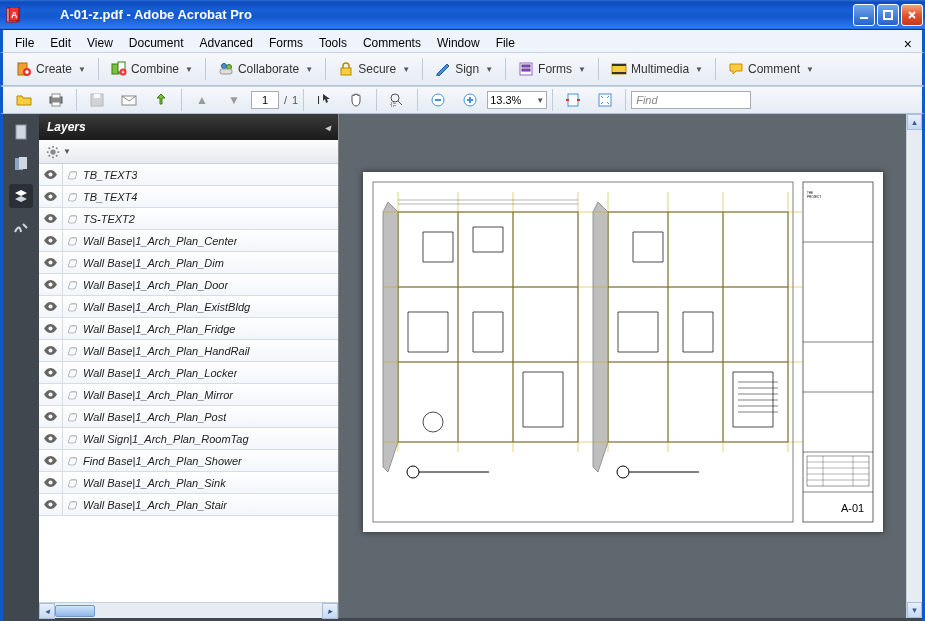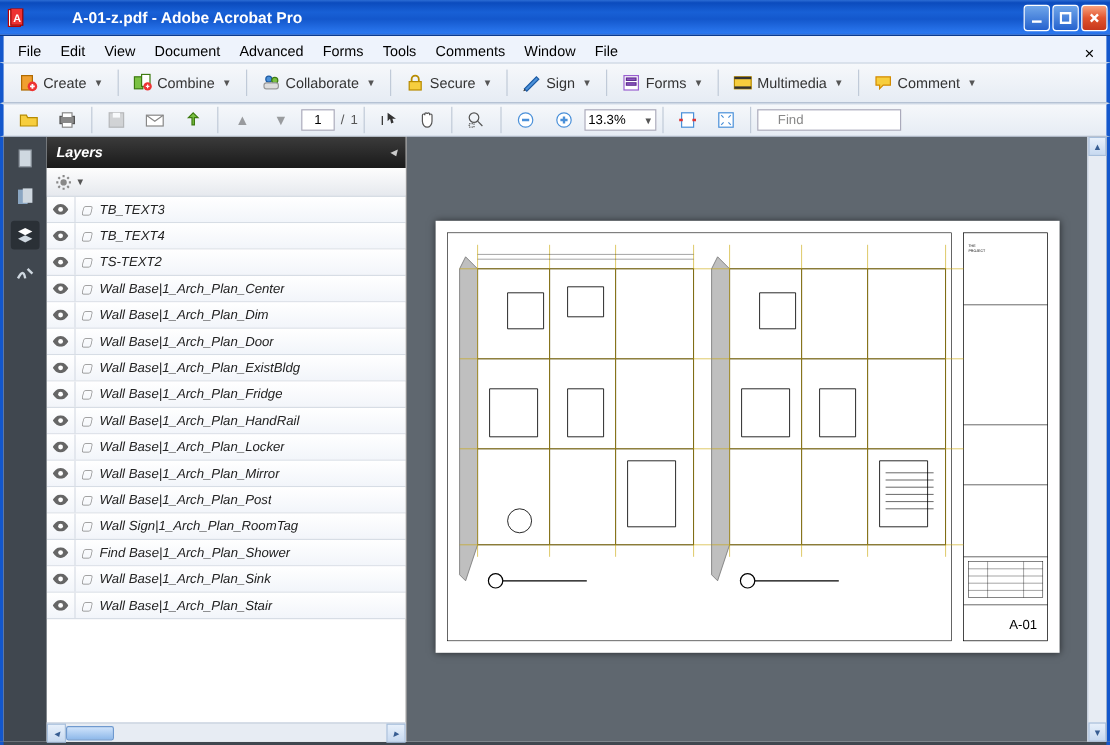--- a/index.html
+++ b/index.html
@@ -21,21 +21,21 @@
 
 
 .toolbar { background:linear-gradient(180deg,#f6f8fb,#e6ecf4); border-top:1px solid #c6d1e0; border-bottom:1px solid #b5c2d4; display:flex; align-items:center; padding:3px 6px; gap:2px; border-left:3px solid #1357cc; border-right:3px solid #1357cc;}
 .tb-btn { display:flex; align-items:center; gap:4px; padding:3px 6px; border:1px solid transparent; border-radius:2px; font-size:12px; color:#333; cursor:default;}
 .tb-sep { width:1px; height:22px; background:#c0cad8; margin:0 3px; }
 .dd { font-size:8px; color:#555; margin-left:2px;}
 .ico { width:16px; height:16px; display:inline-flex; align-items:center; justify-content:center; }
 
 .page-input { width:28px; height:18px; font-size:11px; text-align:center; border:1px solid #aab; background:#fff; }
 .zoom-select { width:60px; height:18px; font-size:11px; border:1px solid #aab; background:#fff; padding:0 2px; display:flex; align-items:center; justify-content:space-between;}
-.find-box { width:120px; height:18px; font-size:11px; color:#888; border:1px solid #aab; background:#fff; padding:0 16px; display:flex; align-items:center;}
+.find-box { width:120px; height:18px; font-size:11px; color:#888; border:1px solid #aab; background:#fff; padding:0 4px; display:flex; align-items:center;font-style:italic;}
 
 
 .main { display:flex; height: calc(621px - 30px - 22px - 34px - 28px - 3px); border-left:3px solid #1357cc; border-right:3px solid #1357cc;}
 .navpane { width:36px; background:#40474f; display:flex; flex-direction:column; align-items:center; padding-top:6px; gap:8px;}
 .nav-ico { width:24px; height:24px; display:flex; align-items:center; justify-content:center; color:#cfd8e0; border-radius:3px;}
 .nav-ico.sel { background:#2a3036; color:#fff;}
 
 .layers-panel { width:300px; background:#fff; display:flex; flex-direction:column; border-right:1px solid #888;font-style:italic;}
 .layers-head { height:26px; background:linear-gradient(180deg,#3b3b3b,#1a1a1a); color:#fff; font-size:12px; font-weight:bold; display:flex; align-items:center; padding:0 8px; justify-content:space-between;}
 .layers-head .coll { font-size:10px; color:#ccc; }
@@ -48,21 +48,21 @@
 .hscroll { height:16px; background:#e7ecf3; display:flex; align-items:center; border-top:1px solid #c6d0dc; position:relative;}
 .hscroll .thumb { position:absolute; left:16px; width:40px; height:12px; background:linear-gradient(180deg,#cfe3fb,#8fb9ea); border:1px solid #6e99cf; border-radius:2px;}
 .hscroll .arrow { width:16px; height:16px; background:linear-gradient(180deg,#e7f0fb,#c7d9f0); display:flex; align-items:center; justify-content:center; font-size:9px; color:#375d92; border:1px solid #a7bfdc;}
 .hscroll .arrow.right{ margin-left:auto;}
 
 .doc-area { flex:1; background:#5f676f; display:flex; position:relative;}
 .doc-scroll { width:16px; background:#e7ecf3; display:flex; flex-direction:column; border-left:1px solid #c6d0dc;}
 .doc-scroll .varrow{ height:16px; background:linear-gradient(180deg,#e7f0fb,#c7d9f0); display:flex;align-items:center;justify-content:center;font-size:9px;color:#375d92;border:1px solid #a7bfdc;}
 .doc-scroll .track{ flex:1; position:relative;}
 
-.page { position:absolute; left:24px; top:70px; width:520px; height:360px; background:#fff; box-shadow:0 0 6px rgba(0,0,0,.6);}
+.page { position:absolute; left:24px; top:58px; width:520px; height:360px; background:#fff; box-shadow:0 0 6px rgba(0,0,0,.6);}
 .page svg { width:100%; height:100%; }
 
 .bottom-strip { height:32px; background:#40474f; border-left:3px solid #1357cc; border-right:3px solid #1357cc; display:flex; align-items:flex-start; padding-top:3px; gap:10px; padding-left:8px;}
 
 
 .svg-orange{fill:#f0a030;stroke:#b06a00;}
 .svg-green{fill:#7ac143;stroke:#3d7a10;}
 .svg-blue{fill:#4a90d9;stroke:#1c5aa3;}
 .svg-yellow{fill:#f7ce3e;stroke:#b78b00;}
 .svg-purple{fill:#9a5fd0;stroke:#5e2e8e;}

